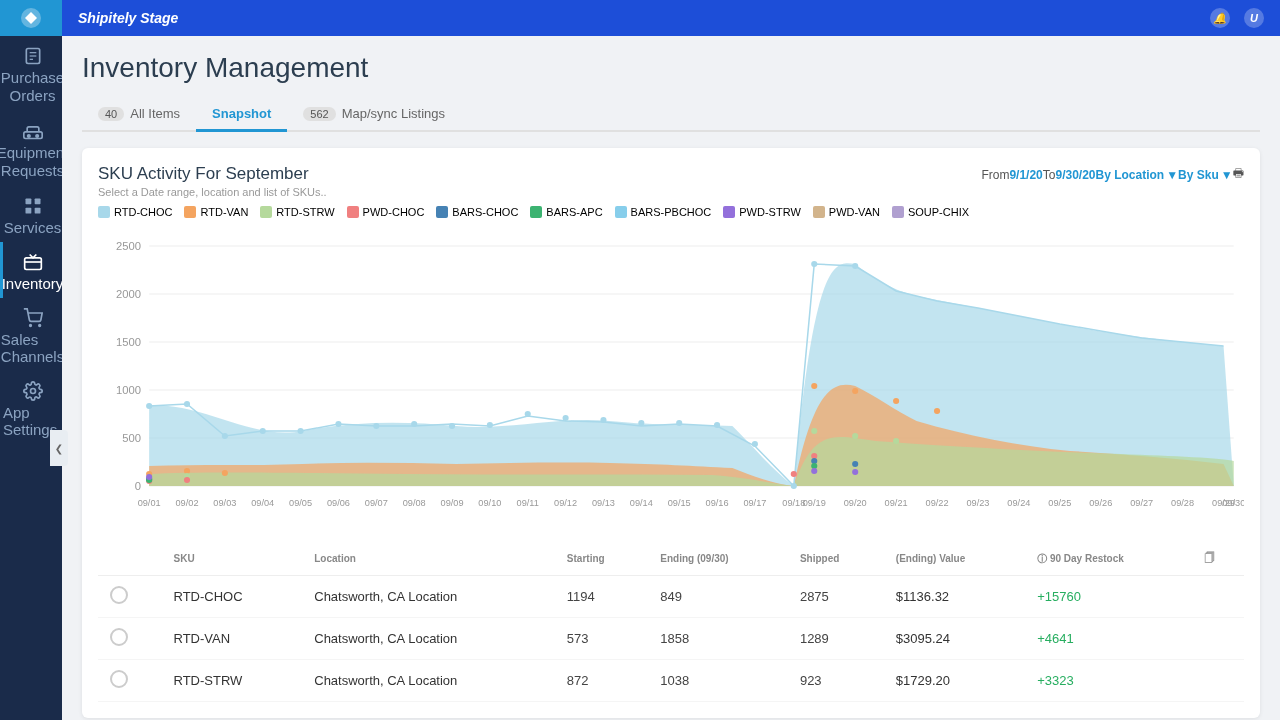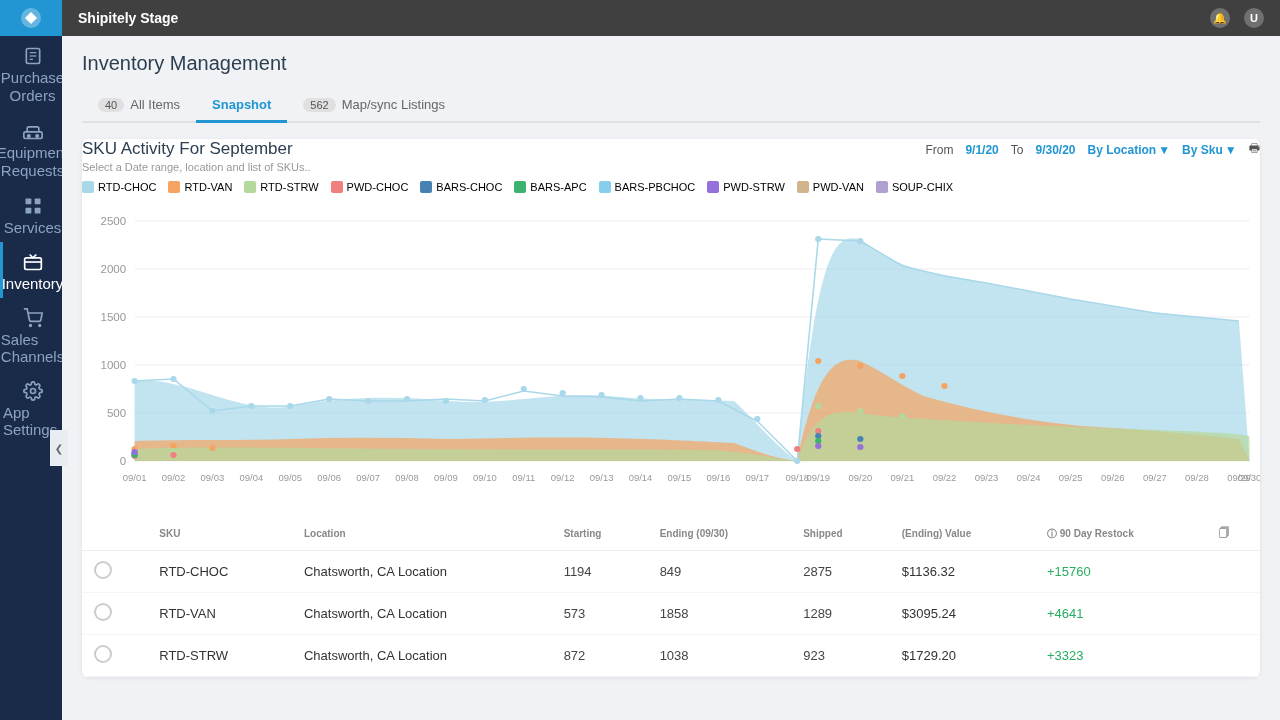--- a/index.html
+++ b/index.html
@@ -58,33 +58,34 @@
 
     
     .main {
       flex: 1;
       display: flex;
       flex-direction: column;
       overflow: hidden;
     }
     .topbar {
       height: 36px;
-      background: #404040;
+      background: #1d4ed8;
       display: flex;
       align-items: center;
       padding: 0 16px;
       color: white;
       font-size: 14px;
       font-weight: 600;
+      font-style: italic;
     }
     .topbar-right { margin-left: auto; display: flex; align-items: center; gap: 14px; }
     .topbar-icon { width: 20px; height: 20px; background: rgba(255,255,255,0.25); border-radius: 50%; display: flex; align-items: center; justify-content: center; font-size: 11px; color: white; }
 
     .content { flex: 1; padding: 16px 20px; overflow-y: auto; background: #f0f2f5; }
-    .page-title { font-size: 20px; color: #2c3e50; font-weight: 400; margin-bottom: 14px; }
+    .page-title { font-size: 28px; color: #2c3e50; font-weight: 400; margin-bottom: 14px; }
 
     
     .tabs { display: flex; align-items: flex-end; border-bottom: 2px solid #e0e0e0; margin-bottom: 16px; }
     .tab {
       display: flex; align-items: center; gap: 6px;
       padding: 8px 16px;
       cursor: pointer;
       color: #666;
       font-size: 13px;
       border-bottom: 3px solid transparent;
@@ -96,34 +97,34 @@
       color: #555;
       border-radius: 10px;
       padding: 1px 7px;
       font-size: 11px;
     }
 
     
     .chart-card {
       background: white;
       border-radius: 6px;
+      padding: 16px;
       box-shadow: 0 1px 4px rgba(0,0,0,0.08);
     }
     .chart-header {
       display: flex;
       align-items: flex-start;
       margin-bottom: 8px;
     }
     .chart-title-area { flex: 1; }
     .chart-title { font-size: 17px; color: #2c3e50; font-weight: 500; }
     .chart-subtitle { font-size: 11px; color: #999; margin-top: 2px; }
     .chart-controls {
       display: flex;
       align-items: center;
-      gap: 12px;
       font-size: 12px;
       color: #555;
     }
     .chart-controls .date-val { color: #2196d3; font-weight: 600; }
     .dropdown-link {
       color: #2196d3;
       font-weight: 600;
       cursor: pointer;
       display: flex;
       align-items: flex-start;

